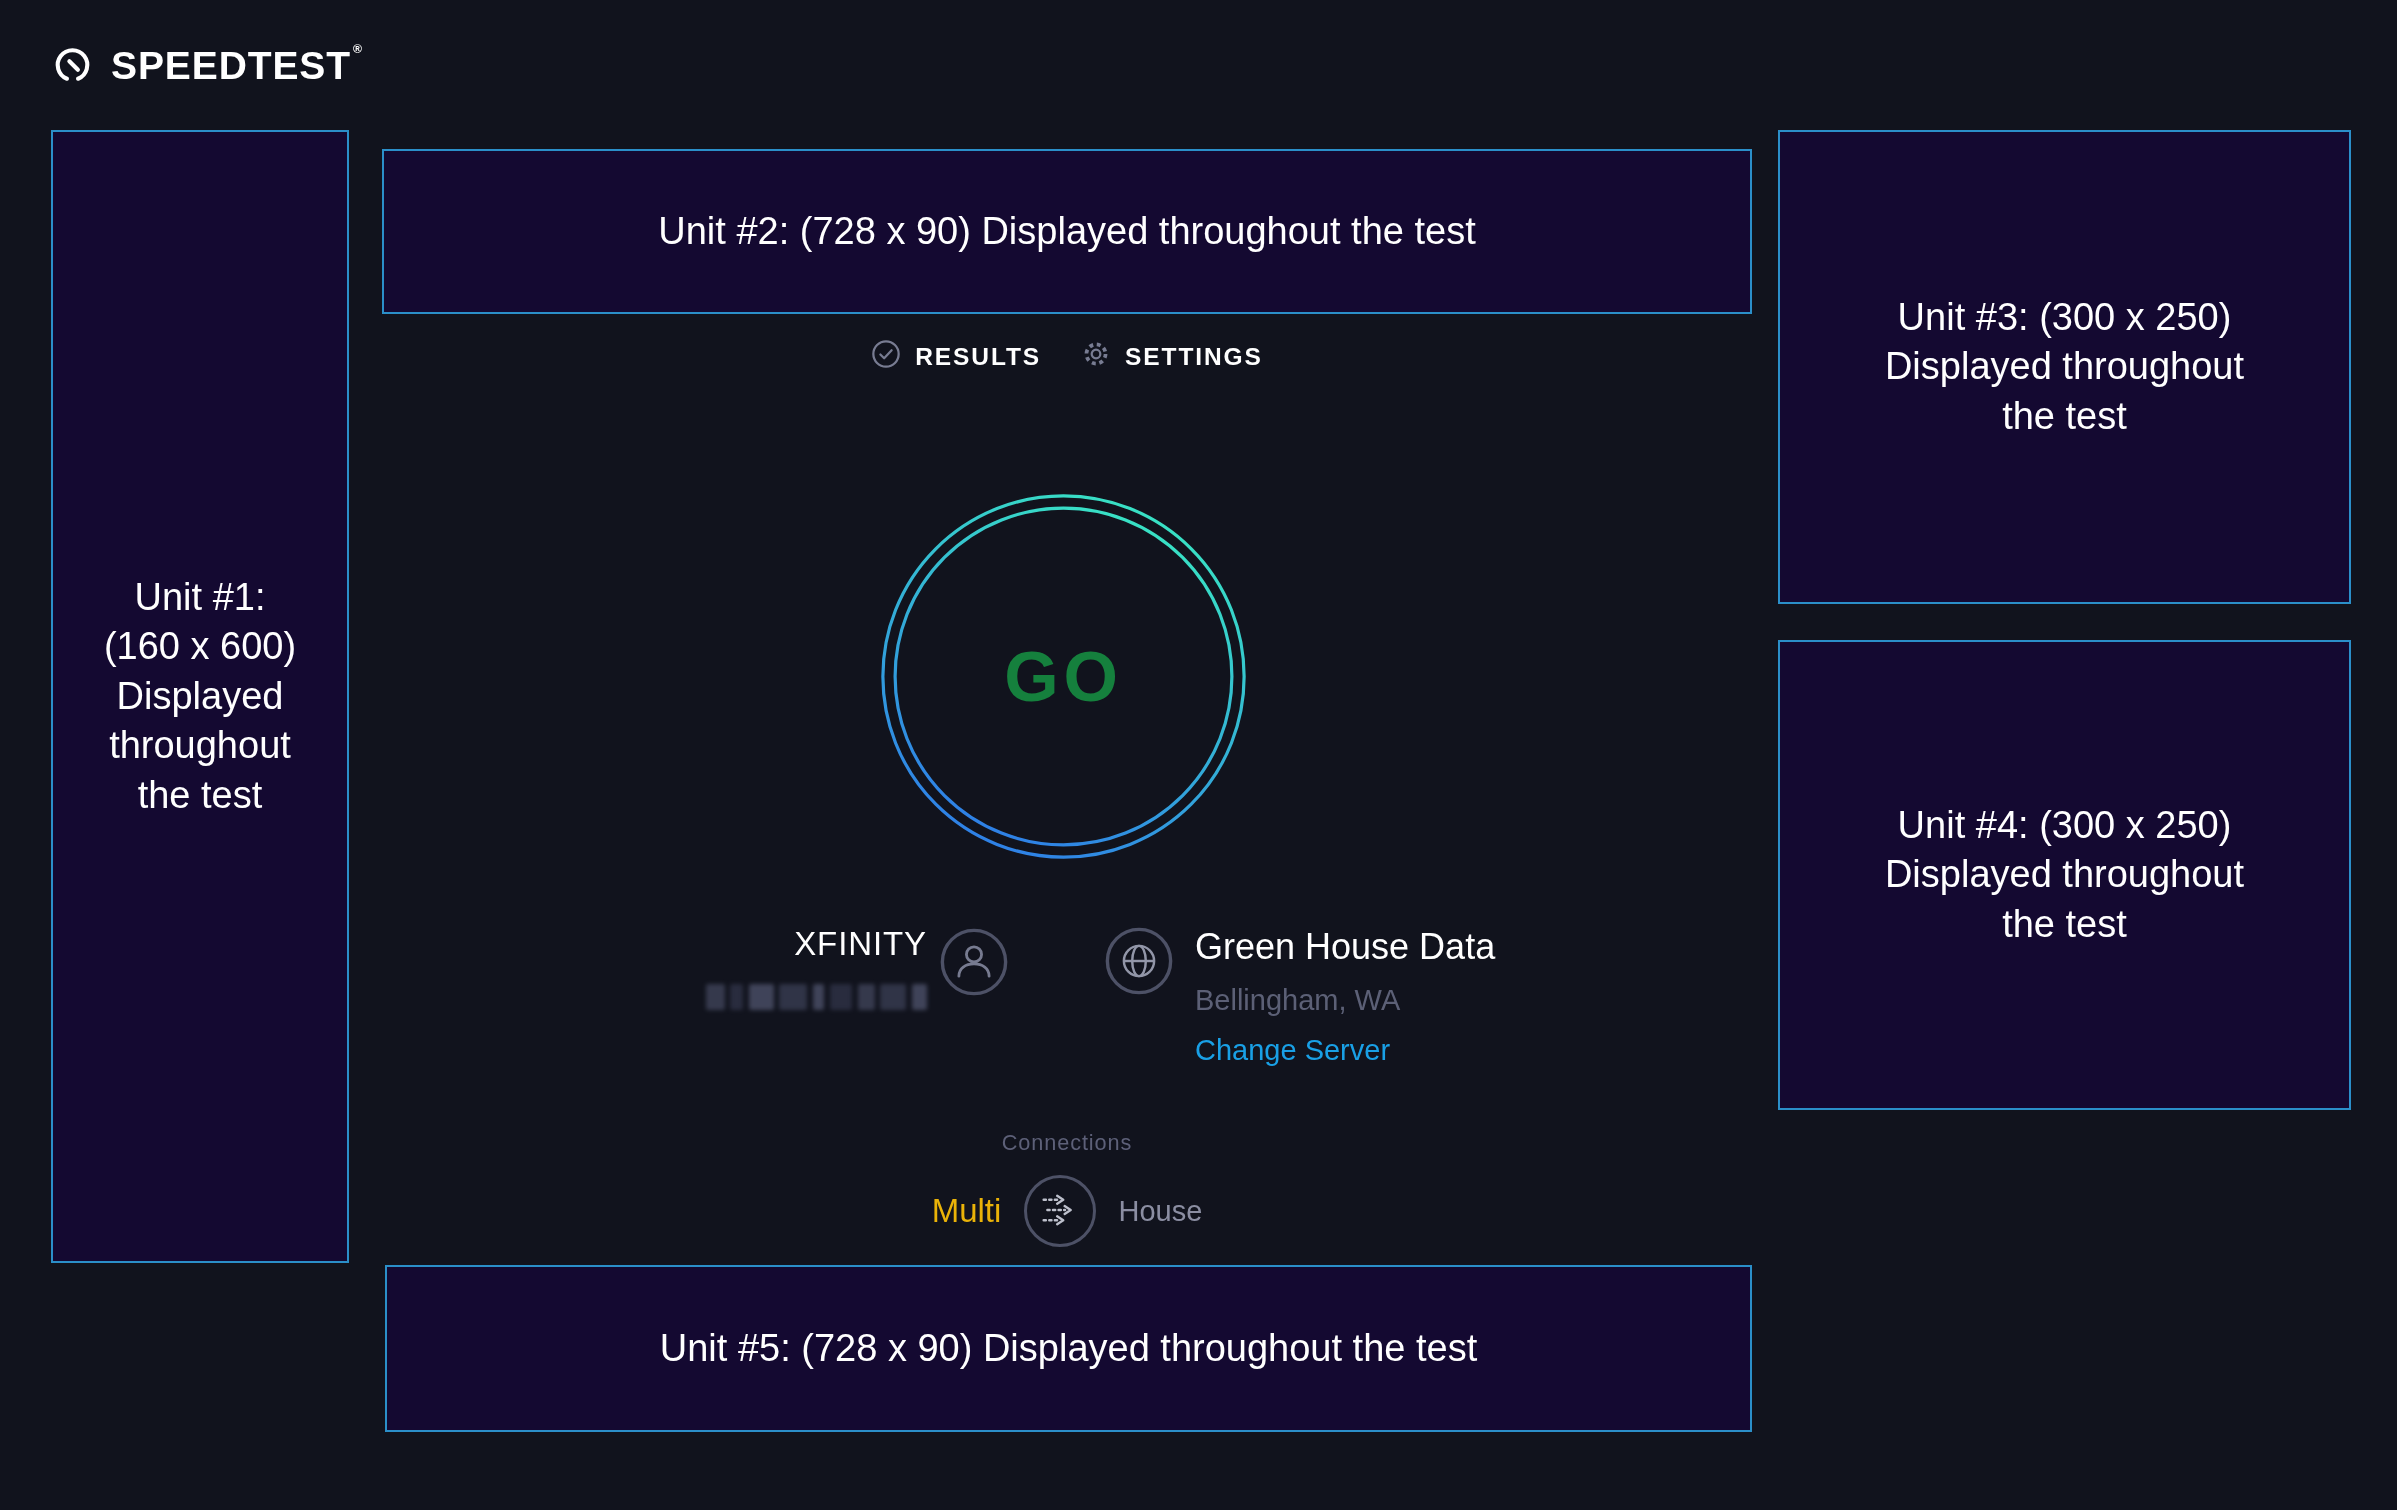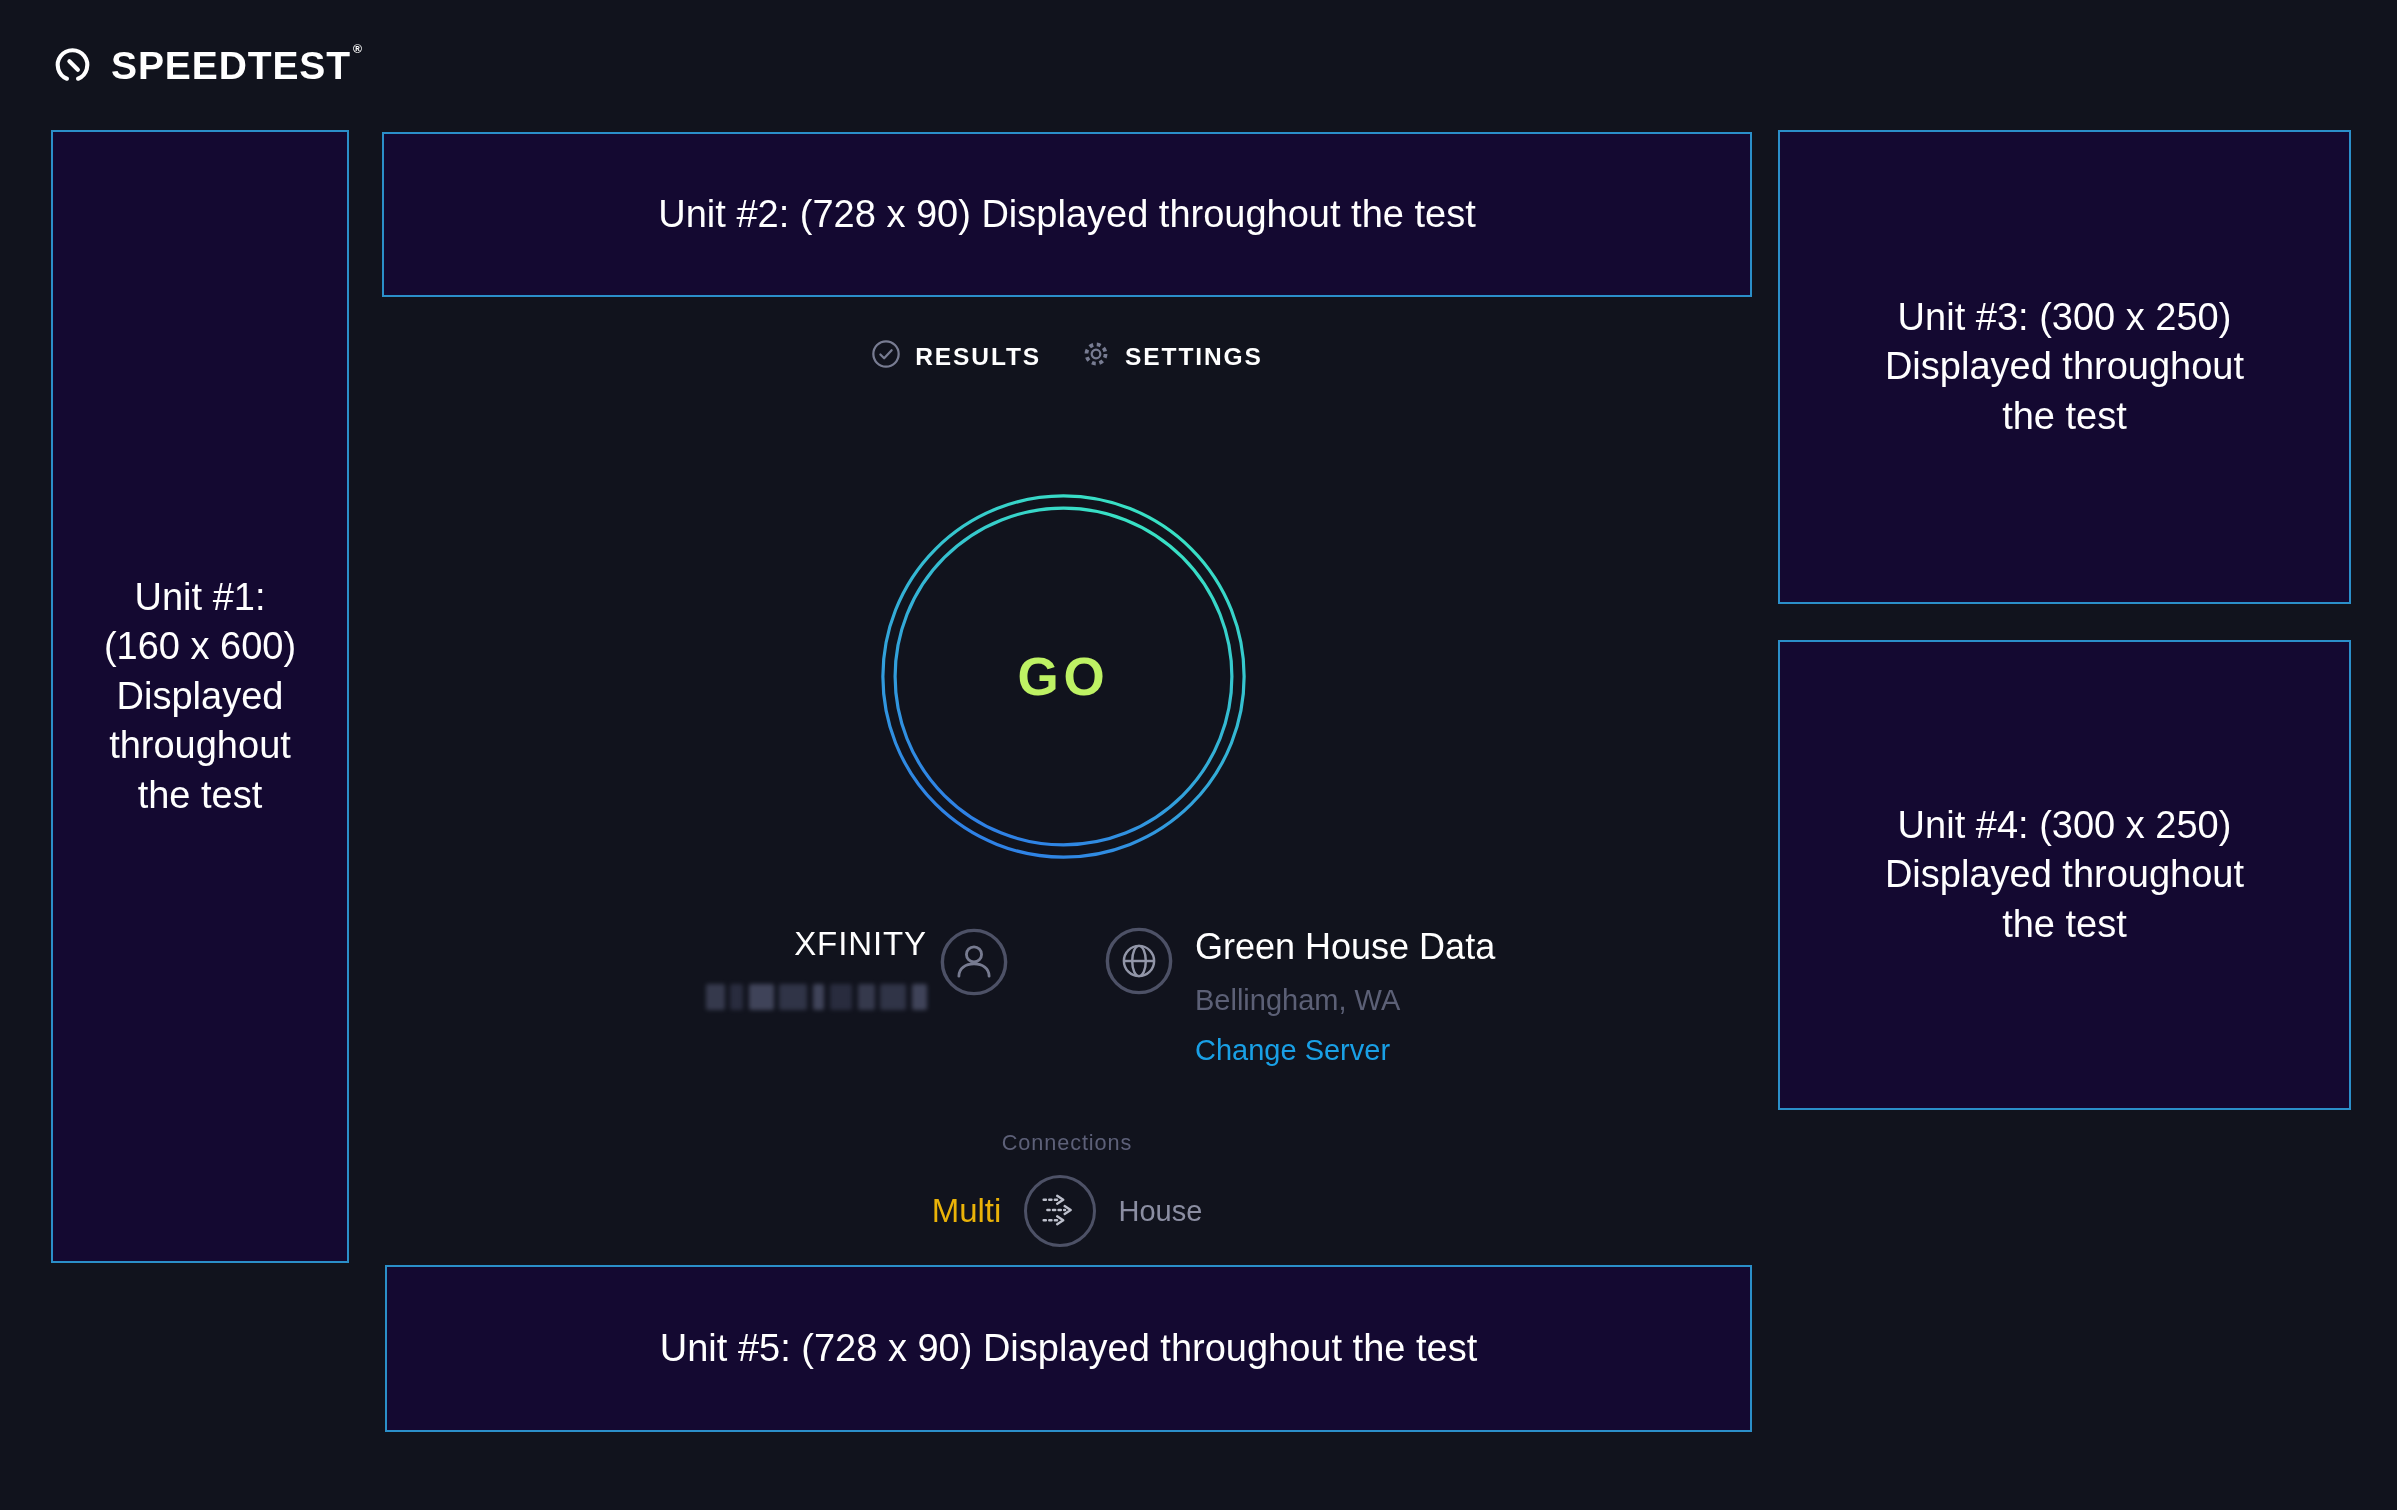--- a/index.html
+++ b/index.html
@@ -23,37 +23,37 @@
   
   .ad{
     position:absolute;box-sizing:border-box;
     background:#140931;border:2.8px solid #2b8fc9;
     display:flex;align-items:center;justify-content:center;
     text-align:center;color:#fff;font-size:38px;line-height:1.3;
     cursor:pointer;
   }
   .ad-label{white-space:pre-line;}
   #ad1{left:51px;top:130px;width:298px;height:1133px;}
-  #ad2{left:382px;top:132px;width:1370px;height:165px;}
+  #ad2{left:382px;top:149px;width:1370px;height:165px;}
   #ad3{left:1778px;top:130px;width:573px;height:474px;}
   #ad4{left:1778px;top:640px;width:573px;height:470px;}
   #ad5{left:385px;top:1265px;width:1367px;height:167px;}
   
   .tabs{
     position:absolute;left:382px;top:339px;width:1370px;
     display:flex;justify-content:center;gap:40px;
   }
   .tab{display:flex;align-items:center;gap:14px;font-size:24.5px;font-weight:700;
        letter-spacing:1.9px;color:#fff;cursor:pointer;}
   
   .go-wrap{position:absolute;left:881px;top:494px;width:365px;height:365px;cursor:pointer;}
   .go-wrap svg{position:absolute;left:0;top:0;}
   .go-label{
     position:absolute;inset:0;display:flex;align-items:center;justify-content:center;
-    font-size:53px;font-weight:700;letter-spacing:4.7px;color:#bef264;
+    font-size:70px;font-weight:700;letter-spacing:4.7px;color:#15803d;
   }
   
   .providers{position:absolute;inset:0;pointer-events:none;}
   .providers > *{pointer-events:auto;}
   .isp-block{position:absolute;left:675px;top:925px;width:252px;text-align:right;}
   .isp-name{font-size:33px;letter-spacing:0.9px;color:#fff;}
   .ip-redacted{display:flex;justify-content:flex-end;gap:5.6px;margin-top:21px;
                filter:blur(1.9px);opacity:.9;}
   .ip-redacted span{height:26px;border-radius:1.9px;}
   .icon-badge{position:absolute;width:68px;height:68px;}

